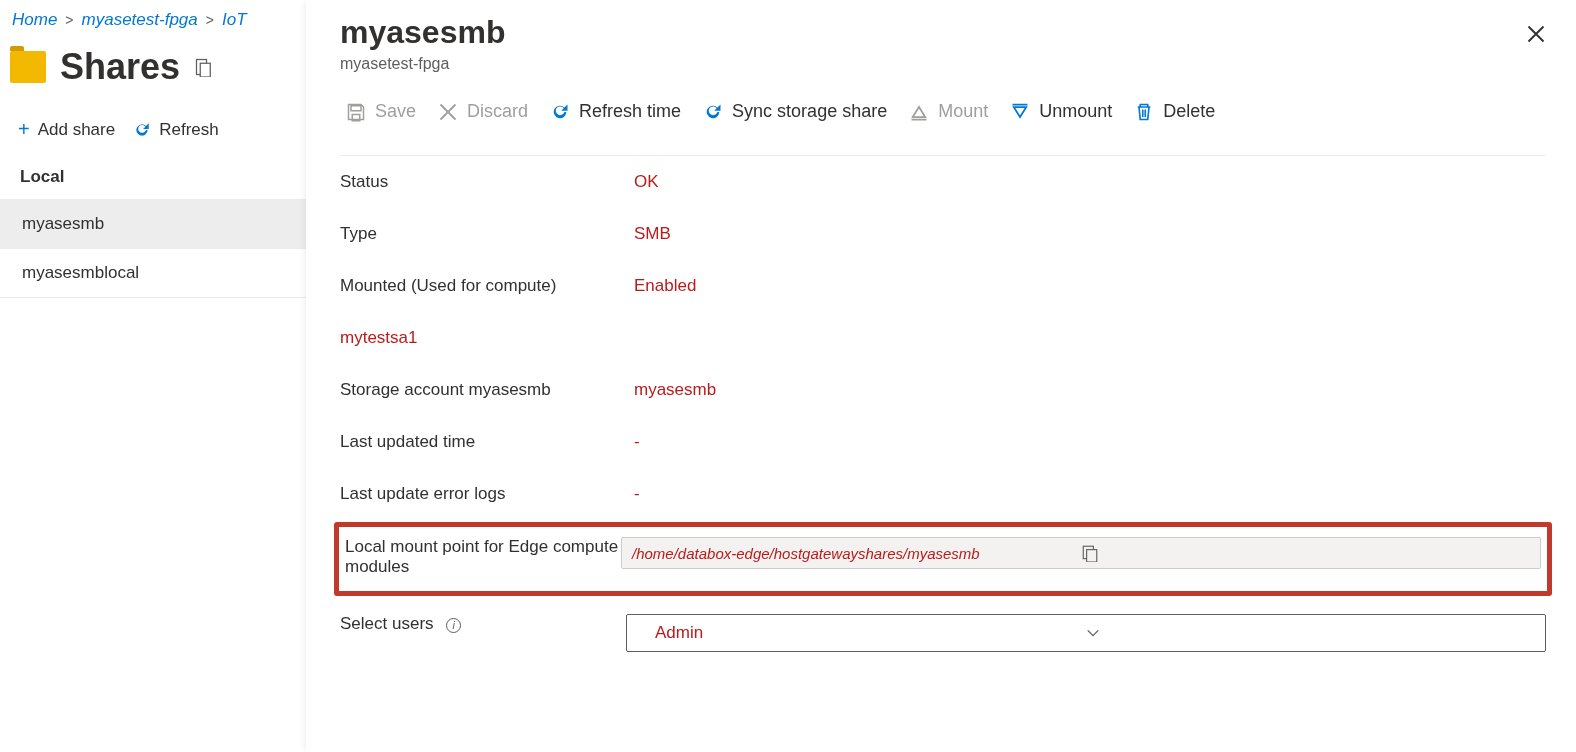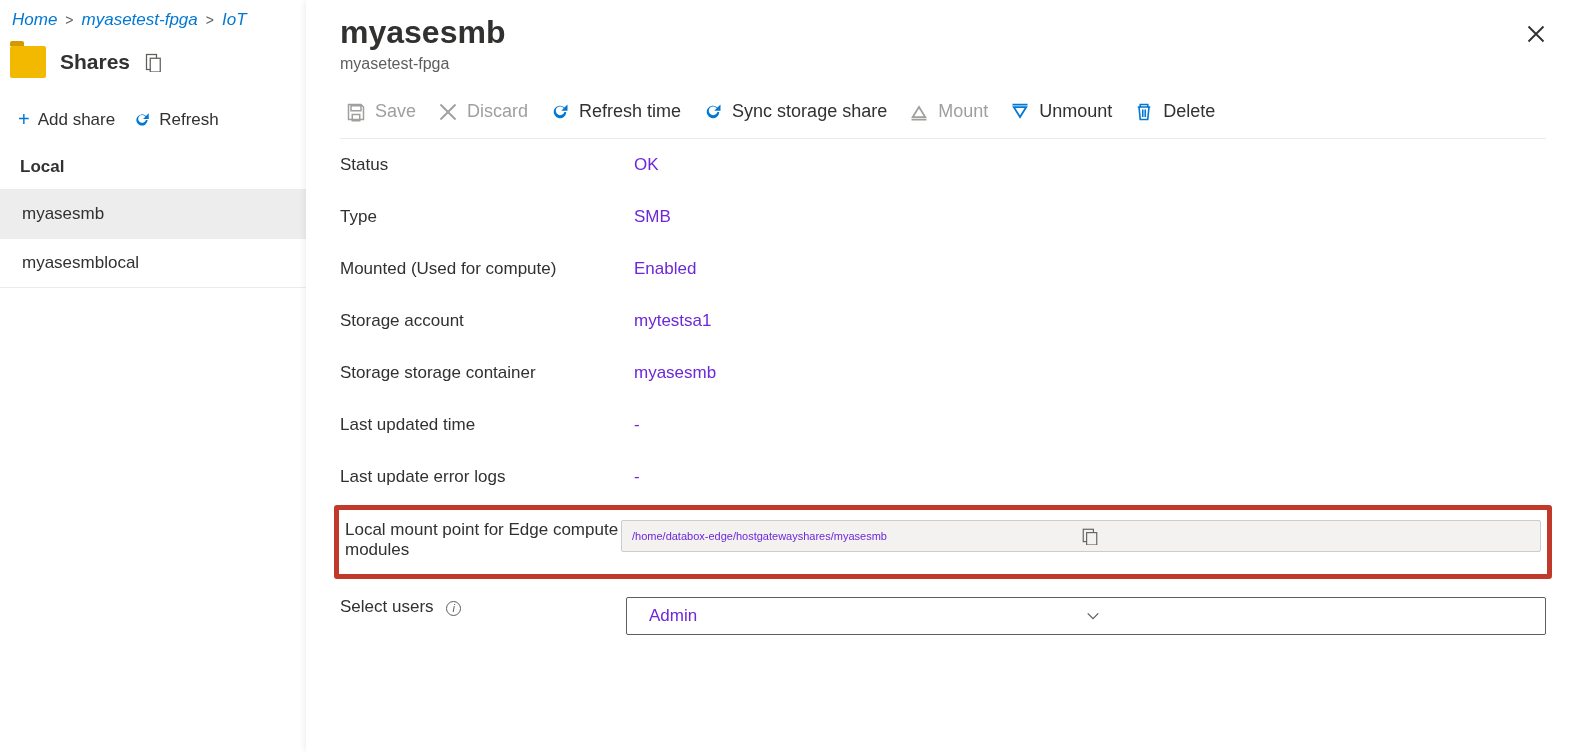--- a/index.html
+++ b/index.html
@@ -34,21 +34,21 @@
   position: relative;
 }
 .folder-icon::before {
   content: "";
   position: absolute;
   top: -5px; left: 0;
   width: 14px; height: 5px;
   background: #d39a00;
   border-radius: 2px 2px 0 0;
 }
-.shares-title { font-size: 21px; font-weight: 600; }
+.shares-title { font-size: 36px; font-weight: 600; }
 .pin-icon { width: 20px; height: 20px; cursor: pointer; color: #605e5c; }
 .shares-toolbar {
   display: flex;
   align-items: center;
   gap: 18px;
   padding: 14px 18px;
   font-size: 17px;
 }
 .shares-toolbar .tb-item {
   display: flex; align-items: center; gap: 8px;
@@ -88,66 +88,66 @@
   position: absolute;
   top: 24px; right: 30px;
   font-size: 26px;
   cursor: pointer;
   color: #323130;
 }
 .panel-toolbar {
   display: flex;
   align-items: center;
   gap: 22px;
-  padding: 10px 6px 16px;
+  padding: 10px 6px 33px;
   border-bottom: 1px solid #edebe9;
   font-size: 18px;
 }
 .ptb-item {
   display: flex; align-items: center; gap: 9px;
   cursor: pointer;
   color: #323130;
 }
 .ptb-item.disabled { color: #a19f9d; cursor: default; }
 .ptb-item .ico { display: inline-flex; align-items: center; }
 .ptb-item.disabled .ico { color: #a19f9d; }
 .ptb-item:not(.disabled) .ico { color: #0078d4; }
 .kv {
   display: flex;
   align-items: flex-start;
   padding: 16px 0;
   font-size: 17px;
 }
 .kv .label { width: 294px; color: #323130; }
-.kv .value { flex: 1; color: #6d28d9; }
+.kv .value { flex: 1; color: #b91c1c; }
 .highlighted {
   border: 5px solid #c0392a;
   border-radius: 3px;
   padding: 10px 0 14px;
   margin: 2px -6px;
 }
 .highlighted .kv { padding: 0 6px; }
 .readonly-field {
   display: flex;
   align-items: center;
   background: #f3f2f1;
   border: 1px solid #cccccc;
   border-radius: 2px;
   padding: 6px 10px;
   width: 920px;
 }
-.readonly-field span { flex: 1; font-size: 11px; }
+.readonly-field span { flex: 1; font-size: 15px; font-style: italic; }
 .copy-btn { cursor: pointer; color: #605e5c; }
 .select-field {
   display: flex;
   align-items: center;
   background: #ffffff;
   border: 1px solid #605e5c;
   border-radius: 2px;
-  padding: 8px 22px;
+  padding: 8px 28px;
   width: 920px;
   cursor: pointer;
 }
 .select-field span { flex: 1; font-size: 17px; }
 .chev { color: #605e5c; font-size: 14px; }
 .info-icon {
   display: inline-flex;
   width: 15px; height: 15px;
   border: 1px solid #605e5c;
   border-radius: 50%;
@@ -276,25 +276,24 @@
   </div>
   <div class="kv">
     <div class="label">Type</div>
     <div class="value">SMB</div>
   </div>
   <div class="kv">
     <div class="label">Mounted (Used for compute)</div>
     <div class="value">Enabled</div>
   </div>
   <div class="kv">
-    <div class="label">Storage account</div>
     <div class="value">mytestsa1</div>
   </div>
   <div class="kv">
-    <div class="label">Storage storage container</div>
+    <div class="label">Storage account myasesmb</div>
     <div class="value">myasesmb</div>
   </div>
   <div class="kv">
     <div class="label">Last updated time</div>
     <div class="value">-</div>
   </div>
   <div class="kv">
     <div class="label">Last update error logs</div>
     <div class="value">-</div>
   </div>

